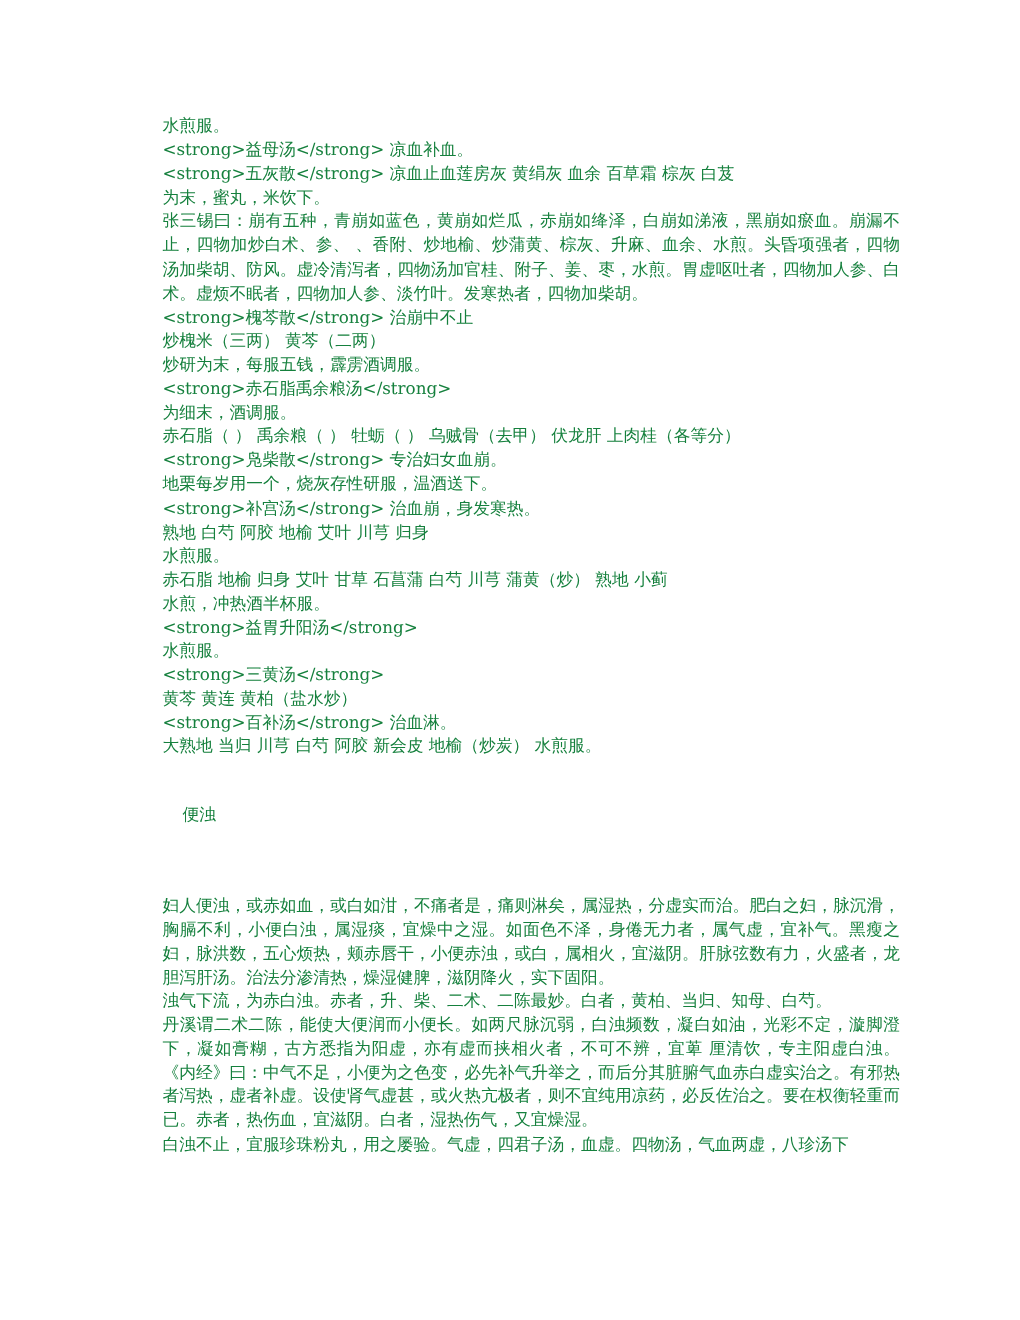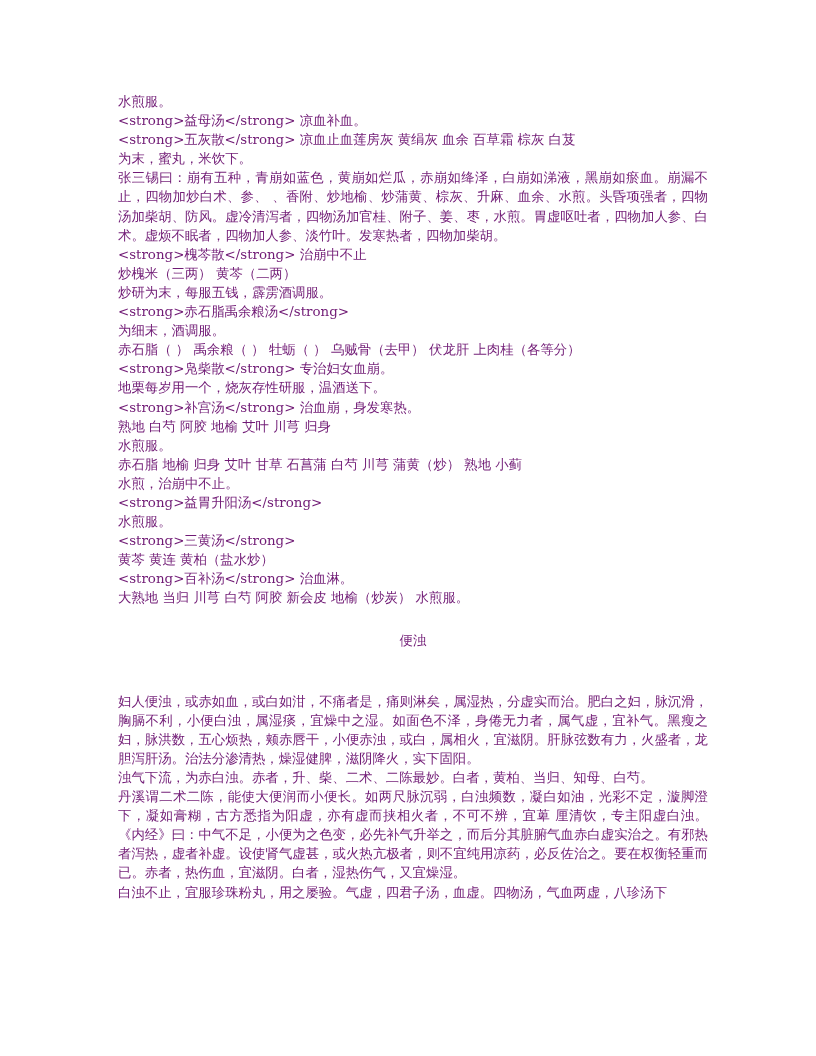--- a/index.html
+++ b/index.html
@@ -1,24 +1,24 @@
 <!DOCTYPE html>
 <html><head>
 <meta charset="utf-8">
 <style>
   html, body { margin: 0; padding: 0; background: #ffffff; }
   body { width: 816px; height: 1056px; position: relative; overflow: hidden; }
   .page {
-    position: absolute; left: 118px; top: 92px; width: 590px;
+    position: absolute; left: 130px; top: 92px; width: 590px;
     font-family: "DejaVu Serif", "Liberation Serif", serif;
-    font-size: 13.4px; line-height: 19.1px; color: #701a75;
+    font-size: 13.4px; line-height: 19.1px; color: #15803d;
   }
   .line { white-space: pre-wrap; margin: 0; }
   .para { margin: 0; text-align: justify; word-break: break-all; }
-  .heading { margin: 4px; text-align: center; }
+  .heading { margin: 16px; }
   .gap-small { height: 19px; }
   .gap-large { height: 38px; }
 </style>
 </head>
 <body>
 
 <div class="page">
   <p class="line">水煎服。</p>
   <p class="line">&lt;strong&gt;益母汤&lt;/strong&gt; 凉血补血。</p>
   <p class="line">&lt;strong&gt;五灰散&lt;/strong&gt; 凉血止血莲房灰 黄绢灰 血余 百草霜 棕灰 白芨</p>
@@ -29,21 +29,21 @@
   <p class="line">炒研为末，每服五钱，霹雳酒调服。</p>
   <p class="line">&lt;strong&gt;赤石脂禹余粮汤&lt;/strong&gt;</p>
   <p class="line">为细末，酒调服。</p>
   <p class="line">赤石脂（ ） 禹余粮（ ） 牡蛎（ ） 乌贼骨（去甲） 伏龙肝 上肉桂（各等分）</p>
   <p class="line">&lt;strong&gt;凫柴散&lt;/strong&gt; 专治妇女血崩。</p>
   <p class="line">地栗每岁用一个，烧灰存性研服，温酒送下。</p>
   <p class="line">&lt;strong&gt;补宫汤&lt;/strong&gt; 治血崩，身发寒热。</p>
   <p class="line">熟地 白芍 阿胶 地榆 艾叶 川芎 归身</p>
   <p class="line">水煎服。</p>
   <p class="line">赤石脂 地榆 归身 艾叶 甘草 石菖蒲 白芍 川芎 蒲黄（炒） 熟地 小蓟</p>
-  <p class="line">水煎，治崩中不止。</p>
+  <p class="line">水煎，冲热酒半杯服。</p>
   <p class="line">&lt;strong&gt;益胃升阳汤&lt;/strong&gt;</p>
   <p class="line">水煎服。</p>
   <p class="line">&lt;strong&gt;三黄汤&lt;/strong&gt;</p>
   <p class="line">黄芩 黄连 黄柏（盐水炒）</p>
   <p class="line">&lt;strong&gt;百补汤&lt;/strong&gt; 治血淋。</p>
   <p class="line">大熟地 当归 川芎 白芍 阿胶 新会皮 地榆（炒炭） 水煎服。</p>
 
   <div class="gap-small"></div>
   <p class="heading">便浊</p>
   <div class="gap-large"></div>

